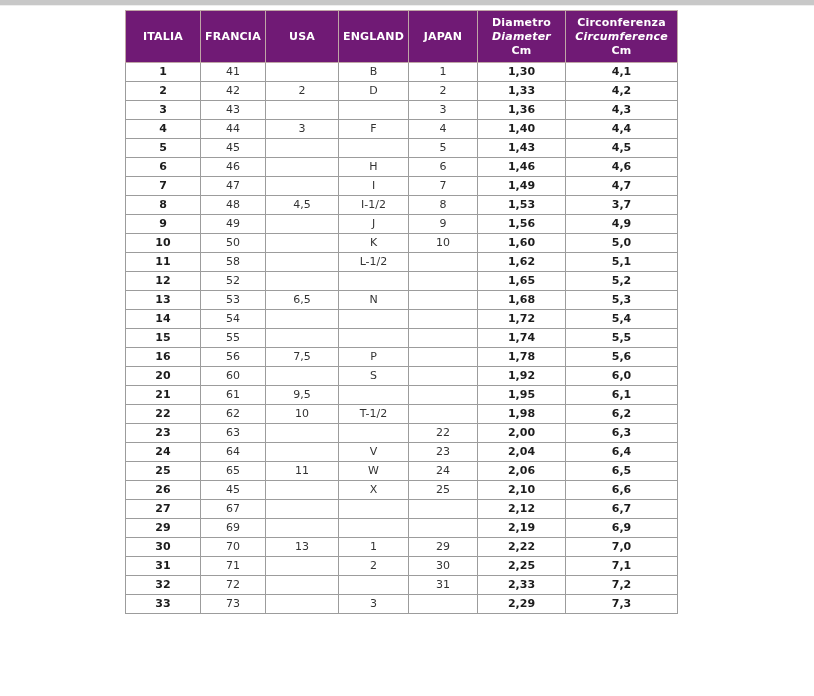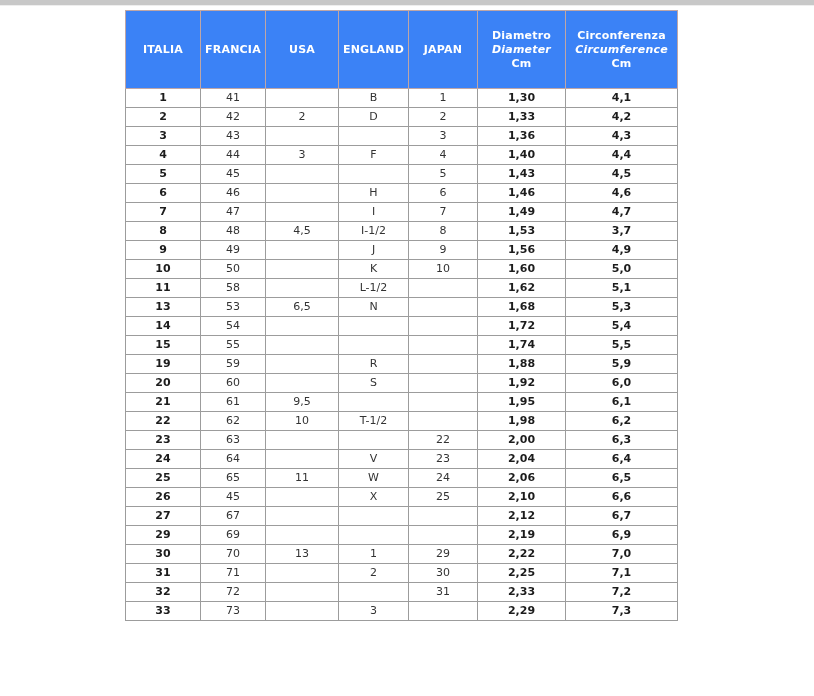--- a/index.html
+++ b/index.html
@@ -17,27 +17,27 @@
     border-bottom: 1px solid #eeeeee;
   }
   table.size-table {
     position: absolute; left: 125px; top: 10px;
     width: 552px;
     border-collapse: collapse;
     table-layout: fixed;
     font-size: 11px;
   }
   table.size-table th {
-    background: #3b82f6;
+    background: #701a75;
     color: #ffffff;
     font-weight: bold;
     border: 1px solid #bfa6a6;
     text-align: center;
     vertical-align: middle;
-    padding: 16px 1px;
+    padding: 3px 1px;
     height: 45px;
     line-height: 14px;
     letter-spacing: 0.2px;
   }
   table.size-table th .sub { font-style: italic; }
   table.size-table td {
     border: 1px solid #9c9c9c;
     text-align: center;
     vertical-align: middle;
     padding: 0 2px;
@@ -188,20 +188,29 @@
       <tr>
         <td>11</td>
         <td>58</td>
         <td></td>
         <td>L-1/2</td>
         <td></td>
         <td>1,62</td>
         <td>5,1</td>
       </tr>
       <tr>
+        <td>12</td>
+        <td>52</td>
+        <td></td>
+        <td></td>
+        <td></td>
+        <td>1,65</td>
+        <td>5,2</td>
+      </tr>
+      <tr>
         <td>13</td>
         <td>53</td>
         <td>6,5</td>
         <td>N</td>
         <td></td>
         <td>1,68</td>
         <td>5,3</td>
       </tr>
       <tr>
         <td>14</td>
@@ -215,27 +224,27 @@
       <tr>
         <td>15</td>
         <td>55</td>
         <td></td>
         <td></td>
         <td></td>
         <td>1,74</td>
         <td>5,5</td>
       </tr>
       <tr>
-        <td>19</td>
-        <td>59</td>
-        <td></td>
-        <td>R</td>
-        <td></td>
-        <td>1,88</td>
-        <td>5,9</td>
+        <td>16</td>
+        <td>56</td>
+        <td>7,5</td>
+        <td>P</td>
+        <td></td>
+        <td>1,78</td>
+        <td>5,6</td>
       </tr>
       <tr>
         <td>20</td>
         <td>60</td>
         <td></td>
         <td>S</td>
         <td></td>
         <td>1,92</td>
         <td>6,0</td>
       </tr>

